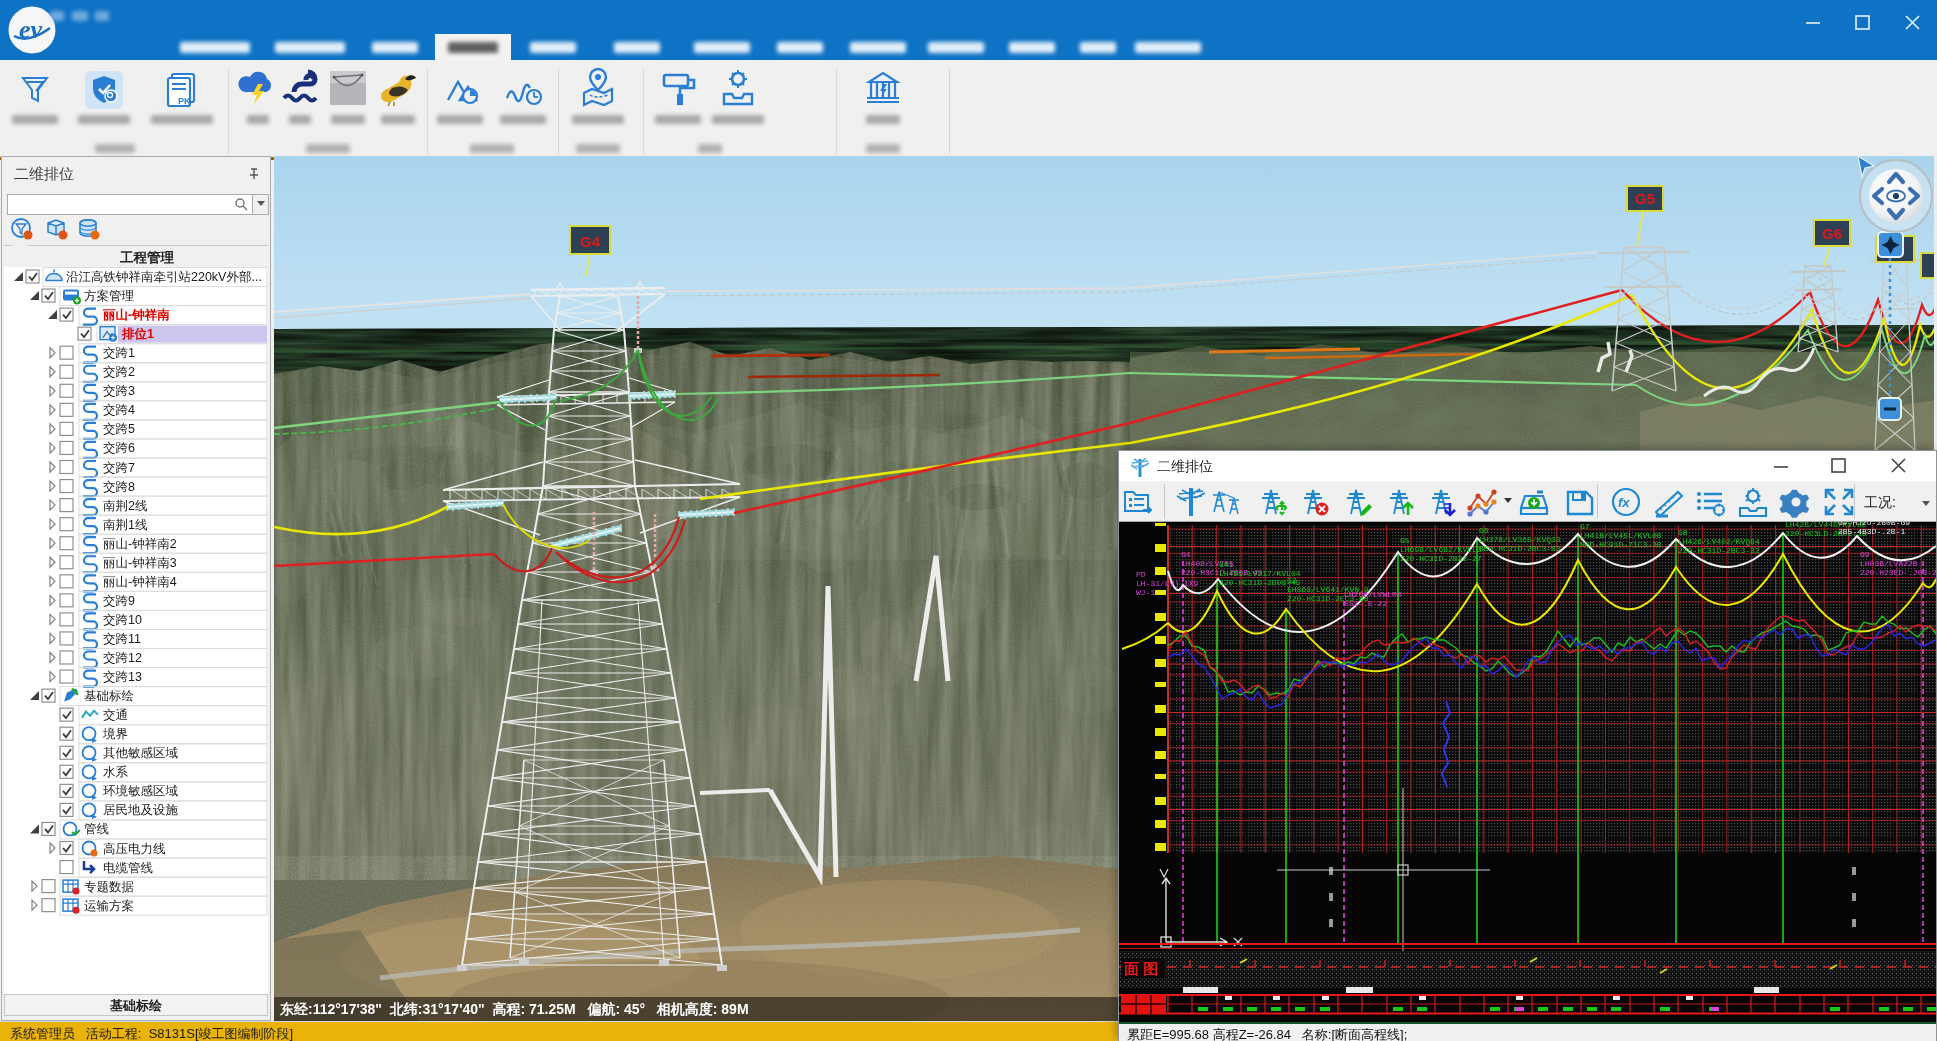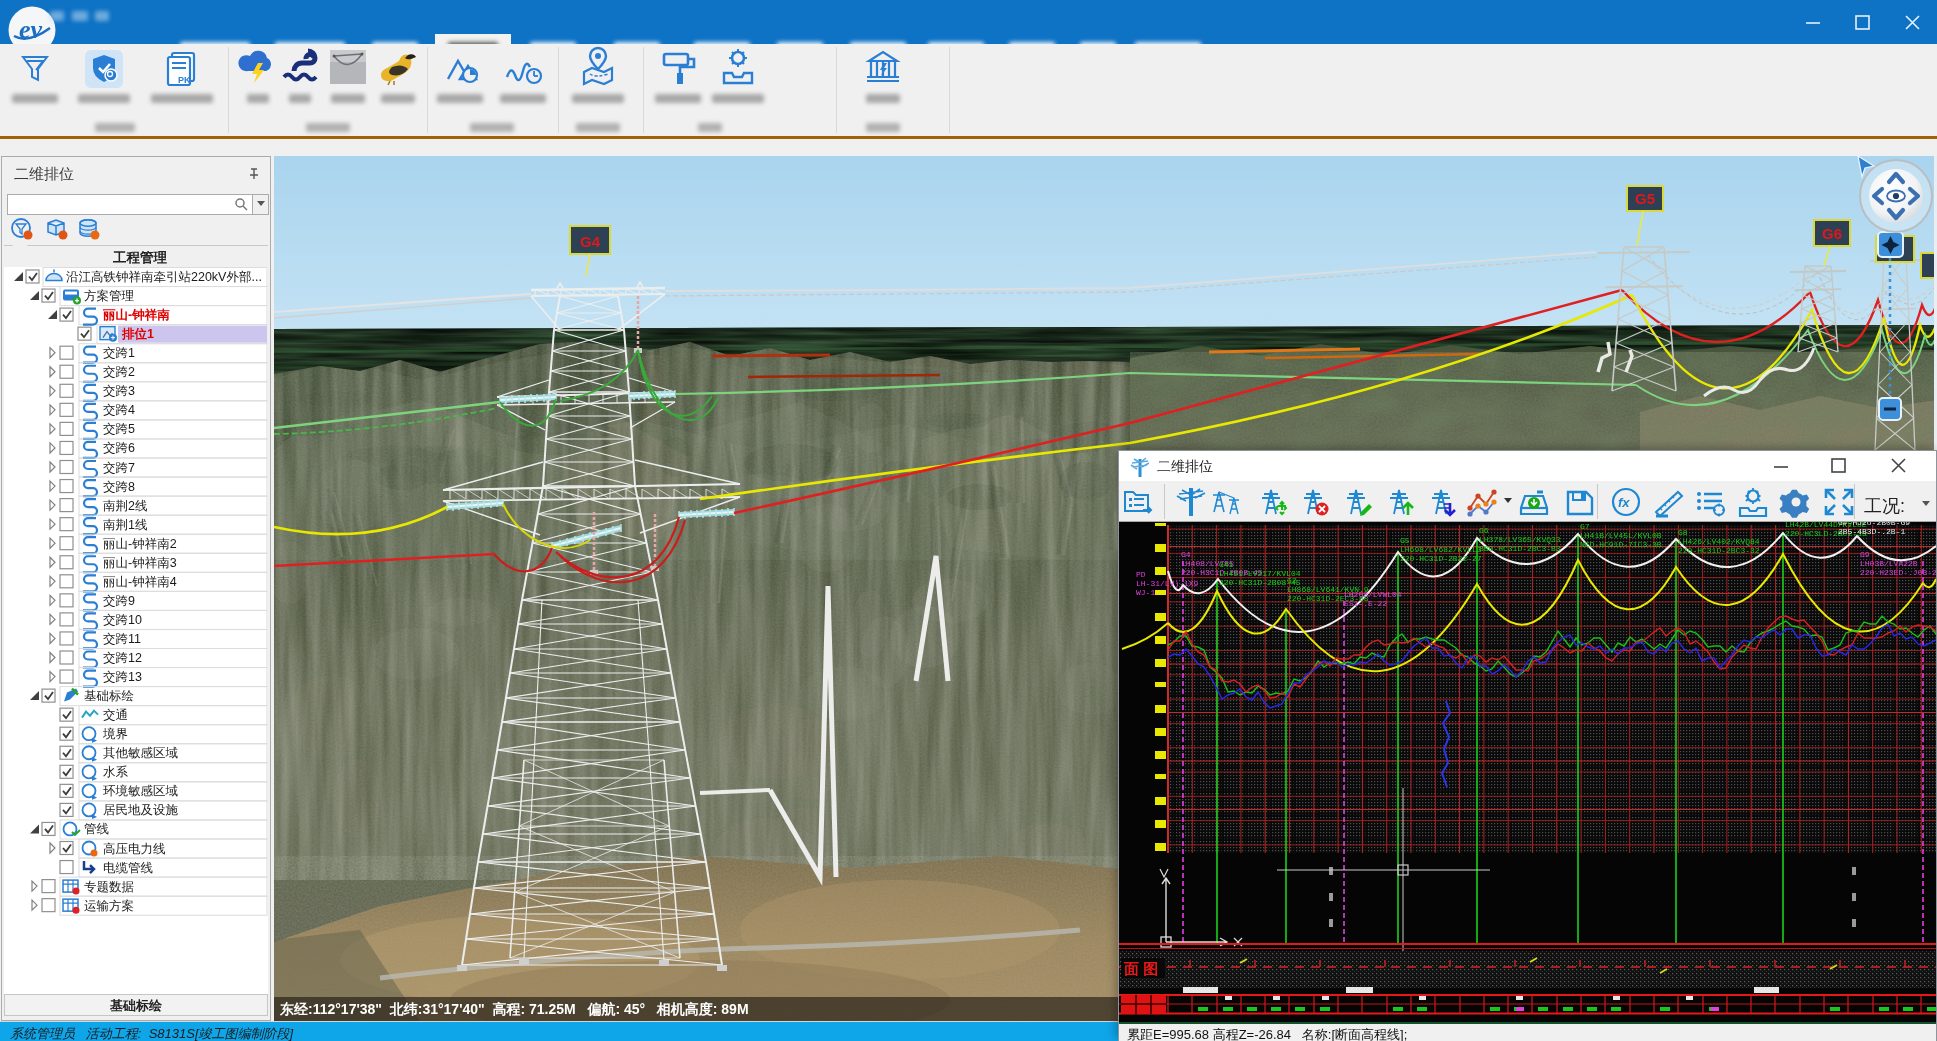--- a/index.html
+++ b/index.html
@@ -1,20 +1,20 @@
 <!DOCTYPE html>
 <html><head><meta charset="utf-8"><style>
 html,body{margin:0;padding:0;width:1937px;height:1041px;overflow:hidden;background:#f0f0f0;
  font-family:"Liberation Sans",sans-serif;}
 *{box-sizing:border-box}
 .abs{position:absolute}
 .blur{filter:blur(2.3px)}
 .tabbar{position:absolute;top:0;left:0;width:1937px;height:60px;background:#0e72c5;}
-.ribbon{position:absolute;top:44px;left:0;width:1937px;height:95px;background:#f0f0f0;border-bottom:3px solid #a16207;}
-.bbar{position:absolute;top:1021px;left:0;width:1937px;height:20px;background:#0ea5e9;border-top:1px solid #d5d5d5;font-size:13px;color:#1a1a1a;font-style:italic;}
+.ribbon{position:absolute;top:65px;left:0;width:1937px;height:95px;background:#f0f0f0;border-bottom:3px solid #a16207;}
+.bbar{position:absolute;top:1021px;left:0;width:1937px;height:20px;background:#eab308;border-top:1px solid #d5d5d5;font-size:13px;color:#1a1a1a;}
 .lp{position:absolute;top:156px;left:1px;width:270px;height:865px;background:#f0f0f0;border:1px solid #a7abb2;}
 .cadw{position:absolute;top:450px;left:1118px;width:819px;height:591px;background:#15803d;border:1px solid #8d949c;box-shadow:-3px -3px 8px rgba(0,0,0,.25);}
 </style></head><body>
 <div class="tabbar">
     <svg class="abs" style="left:8px;top:6px" width="48" height="48">
       <circle cx="24" cy="24" r="23.5" fill="#f4f6f8"></circle>
       <text x="11" y="32" font-family="Liberation Serif,serif" font-style="italic" font-weight="bold" font-size="26" fill="#1b6ec2">ev</text>
       <path d="M6,30 Q20,38 42,22" stroke="#1b6ec2" stroke-width="2.5" fill="none"></path>
     </svg>
     <div class="abs blur" style="left:50px;top:11px;width:14px;height:10px;background:rgba(190,215,240,.55);border-radius:2px"></div>
@@ -727,21 +727,21 @@
       <circle cx="18" cy="18" r="4.5" fill="#e05515"></circle>
       <path d="M38,6 l8,-3 l8,3 v9 l-8,3 l-8,-3 Z M38,6 l8,3 l8,-3 M46,9 v9" fill="#cfe4f7" stroke="#2a7fd4" stroke-width="1.5"></path>
       <circle cx="53" cy="18" r="4.5" fill="#e05515"></circle>
       <path d="M70,6 a8,3.2 0 0 1 16,0 v10 a8,3.2 0 0 1 -16,0 Z" fill="#cfe4f7" stroke="#2a7fd4" stroke-width="1.5"></path>
       <ellipse cx="78" cy="6" rx="8" ry="3.2" fill="none" stroke="#2a7fd4" stroke-width="1.5"></ellipse>
       <path d="M70,10 a8,3.2 0 0 0 16,0 M70,14 a8,3.2 0 0 0 16,0" fill="none" stroke="#2a7fd4" stroke-width="1.2"></path>
       <circle cx="85" cy="18" r="4.5" fill="#e86a10"></circle>
     </svg>
     <div class="abs" style="left:2px;top:88px;width:264px;height:1px;background:#c8c8c8"></div>
     <div class="abs" style="left:10px;top:83px;width:0;height:0;border-left:8px solid transparent;border-right:8px solid transparent;border-bottom:6px solid #f0f0f0;z-index:3"></div>
-    <div class="abs" style="left:4px;top:92px;width:268px;height:18px;font-size:13.5px;font-weight:bold;color:#222;text-align:center">工程管理</div>
+    <div class="abs" style="left:11px;top:92px;width:268px;height:18px;font-size:13.5px;font-weight:bold;color:#222;text-align:center">工程管理</div>
     <div class="abs" style="left:2px;top:110px;width:264px;height:727px;background:#fff"></div>
     <svg class="abs" style="left:2px;top:110px" width="264" height="727" viewBox="0 0 264 727">
       <rect x="39" y="0.5" width="224" height="19.05" fill="none" stroke="#dcdcdc" stroke-width="1"></rect>
       <path d="M19,5.0 L19,14.0 L10,14.0 Z" fill="#404040"></path>
       <rect x="22" y="3.0" width="13" height="13" fill="#fff" stroke="#8f8f8f" stroke-width="1.2"></rect>
       <path d="M25,9.5 l3,3.5 l5,-7" stroke="#3c3c3c" stroke-width="1.8" fill="none"></path>
       <path d="M42,13.5 a8,7 0 0 1 16,0 Z" fill="#cfe4f7" stroke="#2a7fd4" stroke-width="1.5"></path>
       <line x1="50" y1="5.5" x2="50" y2="2.5" stroke="#2a7fd4" stroke-width="1.5"></line>
       <text x="62" y="14.0" font-size="12.5" fill="#1a1a1a" font-weight="normal">沿江高铁钟祥南牵引站220kV外部...</text>
       <rect x="56" y="19.55" width="207" height="19.05" fill="none" stroke="#dcdcdc" stroke-width="1"></rect>
@@ -1041,21 +1041,21 @@
     </svg>
     <svg class="abs" style="left:660px;top:35px" width="34" height="32" viewBox="0 0 34 32">
       <path d="M17,4 l2.5,4 a10,10 0 0 1 4,2.3 l4.6,-1 l2.5,4.3 l-3.2,3.4 a10,10 0 0 1 0,4.6 l3.2,3.4 l-2.5,4.3 l-4.6,-1 a10,10 0 0 1 -4,2.3 l-2.5,4 l-5,0 l-2.5,-4 a10,10 0 0 1 -4,-2.3 l-4.6,1 l-2.5,-4.3 l3.2,-3.4 a10,10 0 0 1 0,-4.6 l-3.2,-3.4 l2.5,-4.3 l4.6,1 a10,10 0 0 1 4,-2.3 l2.5,-4 Z" fill="#3a7fc1" transform="translate(2,0) scale(0.92)"></path>
       <circle cx="17" cy="16" r="4.5" fill="#f0f0f0"></circle>
     </svg>
     <svg class="abs" style="left:703px;top:35px" width="34" height="32" viewBox="0 0 34 32">
       <path d="M4,12 V4 h8 M22,4 h8 v8 M30,20 v8 h-8 M12,28 H4 v-8" fill="none" stroke="#1e88d2" stroke-width="2.6"></path>
       <path d="M4,4 l9,9 M30,4 l-9,9 M30,28 l-9,-9 M4,28 l9,-9" stroke="#1e88d2" stroke-width="2.6"></path>
     </svg>
     <div class="abs" style="left:735px;top:33px;width:1px;height:35px;background:#c8c8c8"></div>
-    <div class="abs" style="left:745px;top:43px;font-size:18px;color:#222">工况:</div>
+    <div class="abs" style="left:745px;top:43px;font-size:14px;color:#222">工况:</div>
     <div class="abs" style="left:803px;top:50px;width:0;height:0;border-left:4px solid transparent;border-right:4px solid transparent;border-top:5px solid #555"></div>
     <svg class="abs" style="left:0px;top:71px" width="817" height="500" viewBox="1119 521 817 500">
       <rect x="1119" y="521" width="817" height="500" fill="#050505"></rect>
       <defs>
         <pattern id="dots" width="3" height="3" patternUnits="userSpaceOnUse">
           <rect width="3" height="3" fill="#0a0a0a"></rect>
           <rect x="0" y="0" width="1.2" height="1.2" fill="#4e4e4e"></rect>
         </pattern>
         <pattern id="dots2" width="24" height="24" patternUnits="userSpaceOnUse">
           <rect width="24" height="24" fill="none"></rect>

